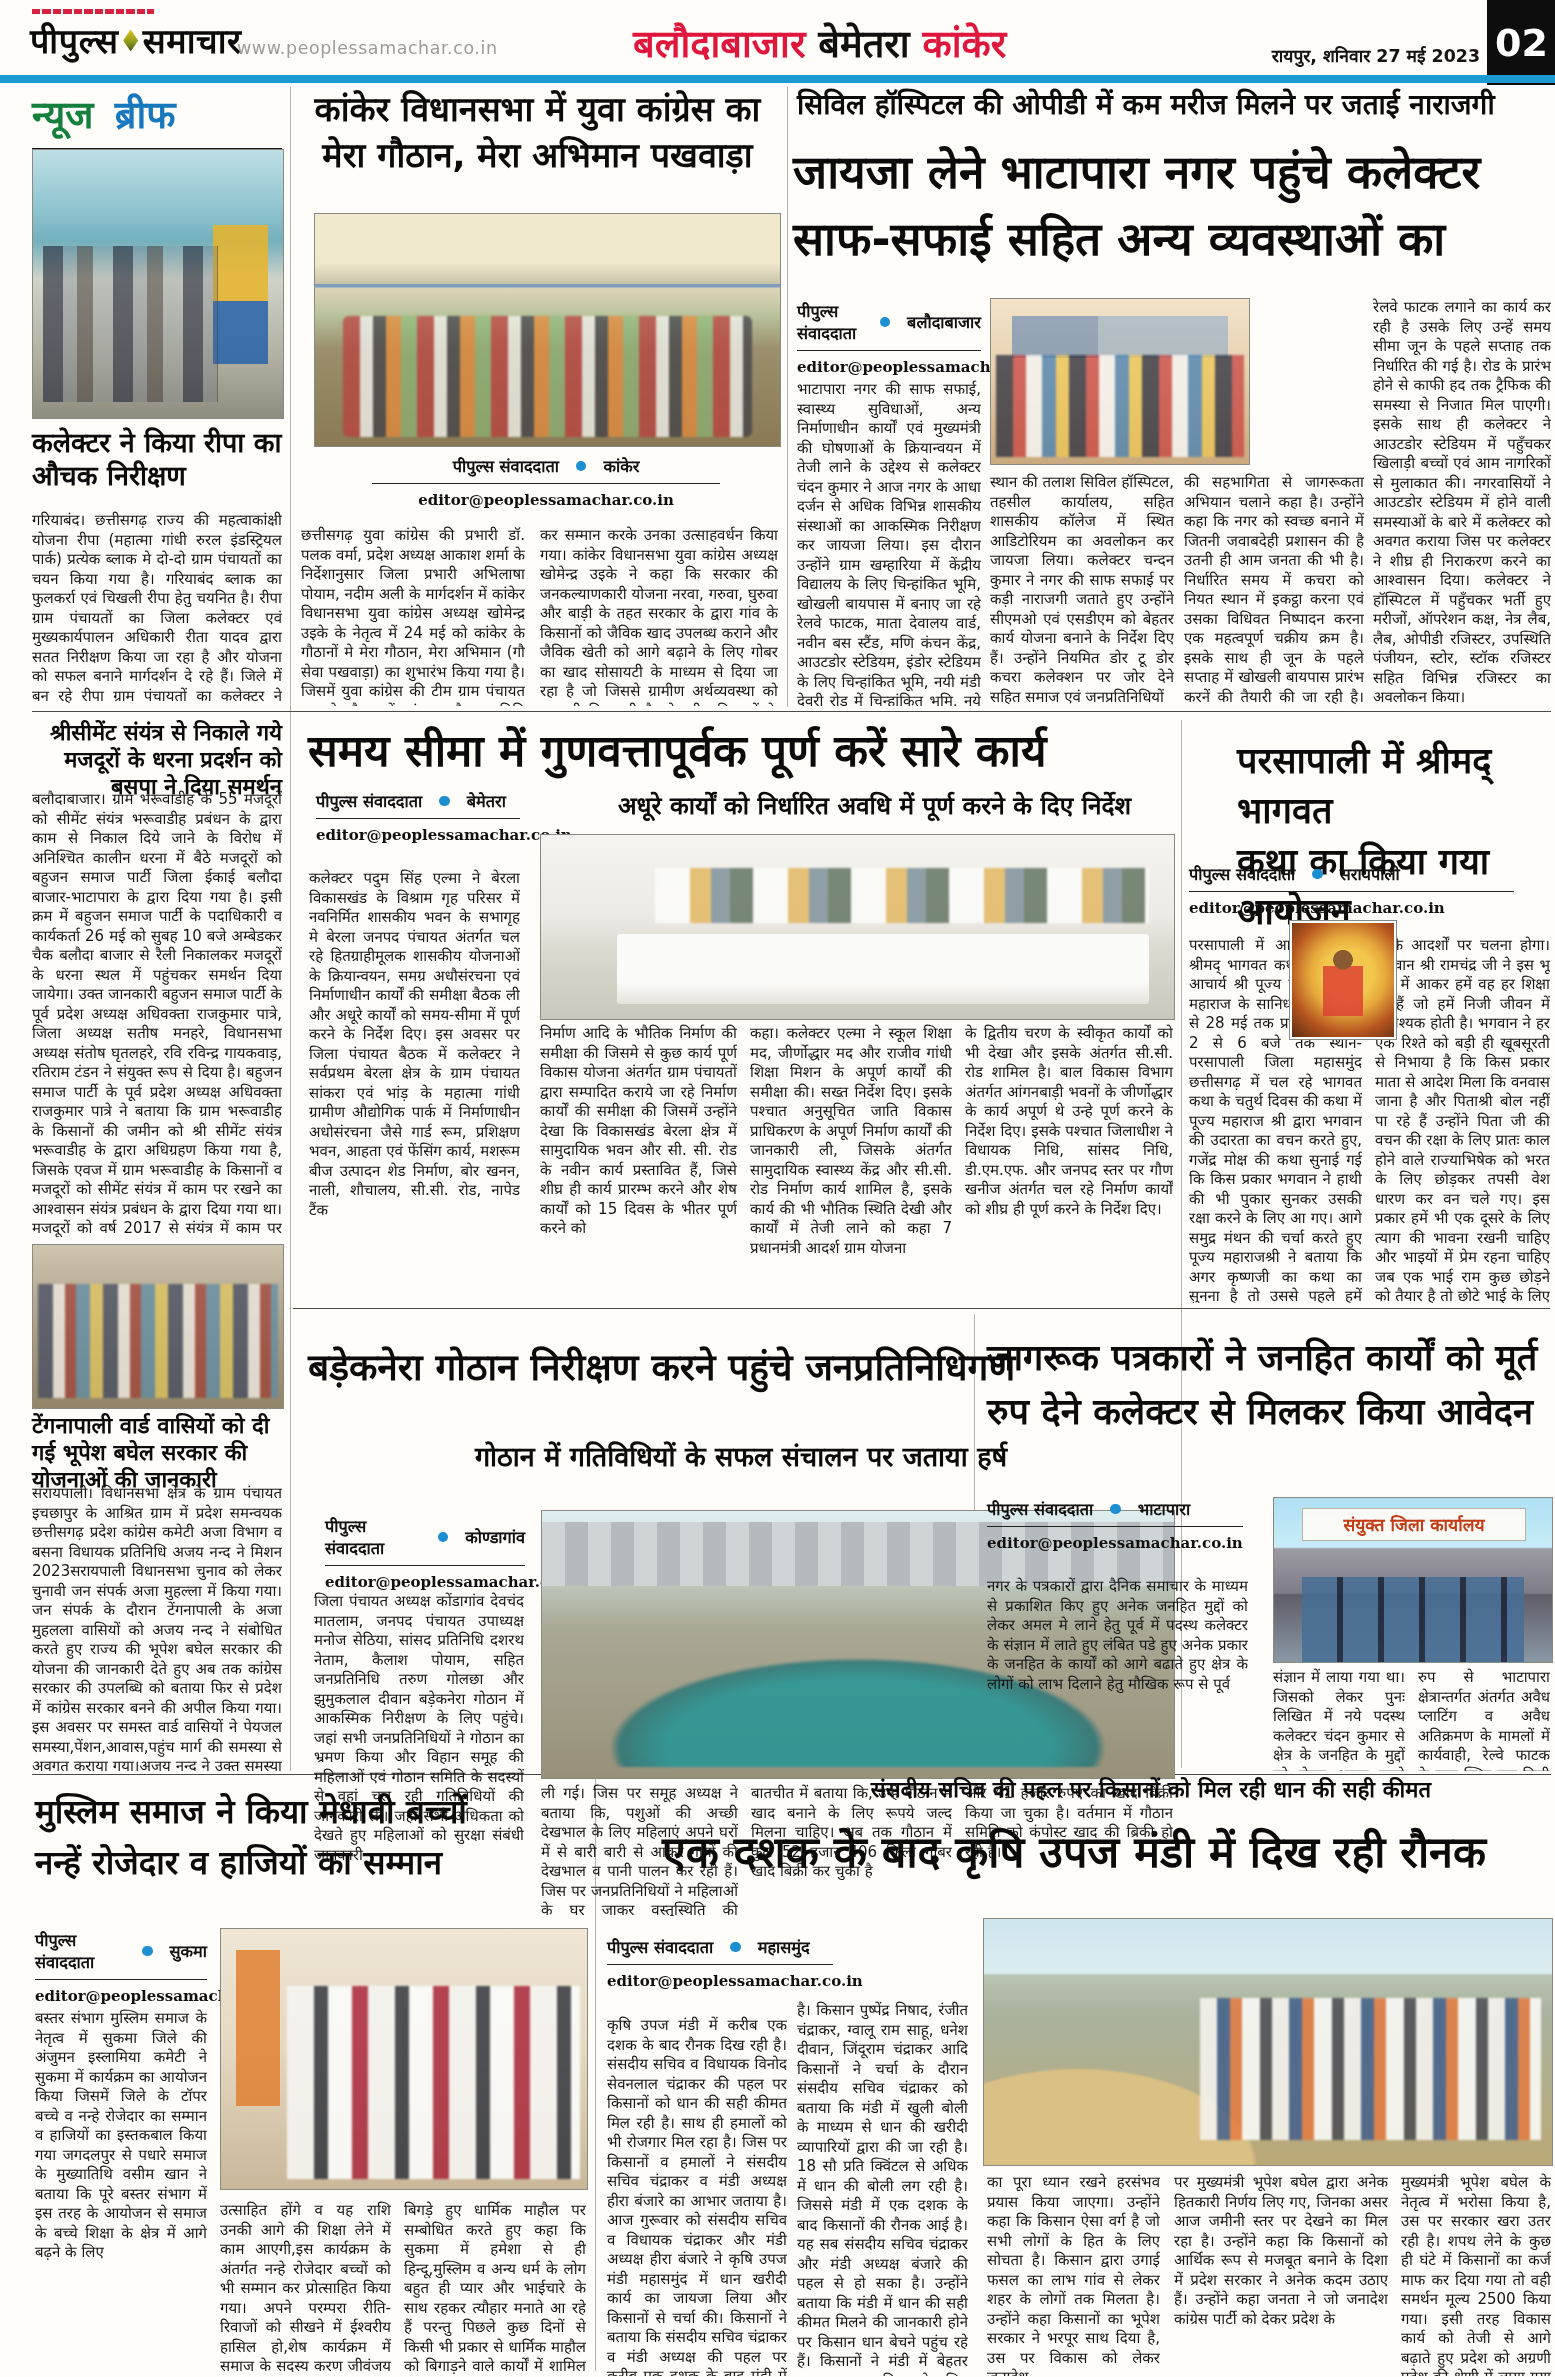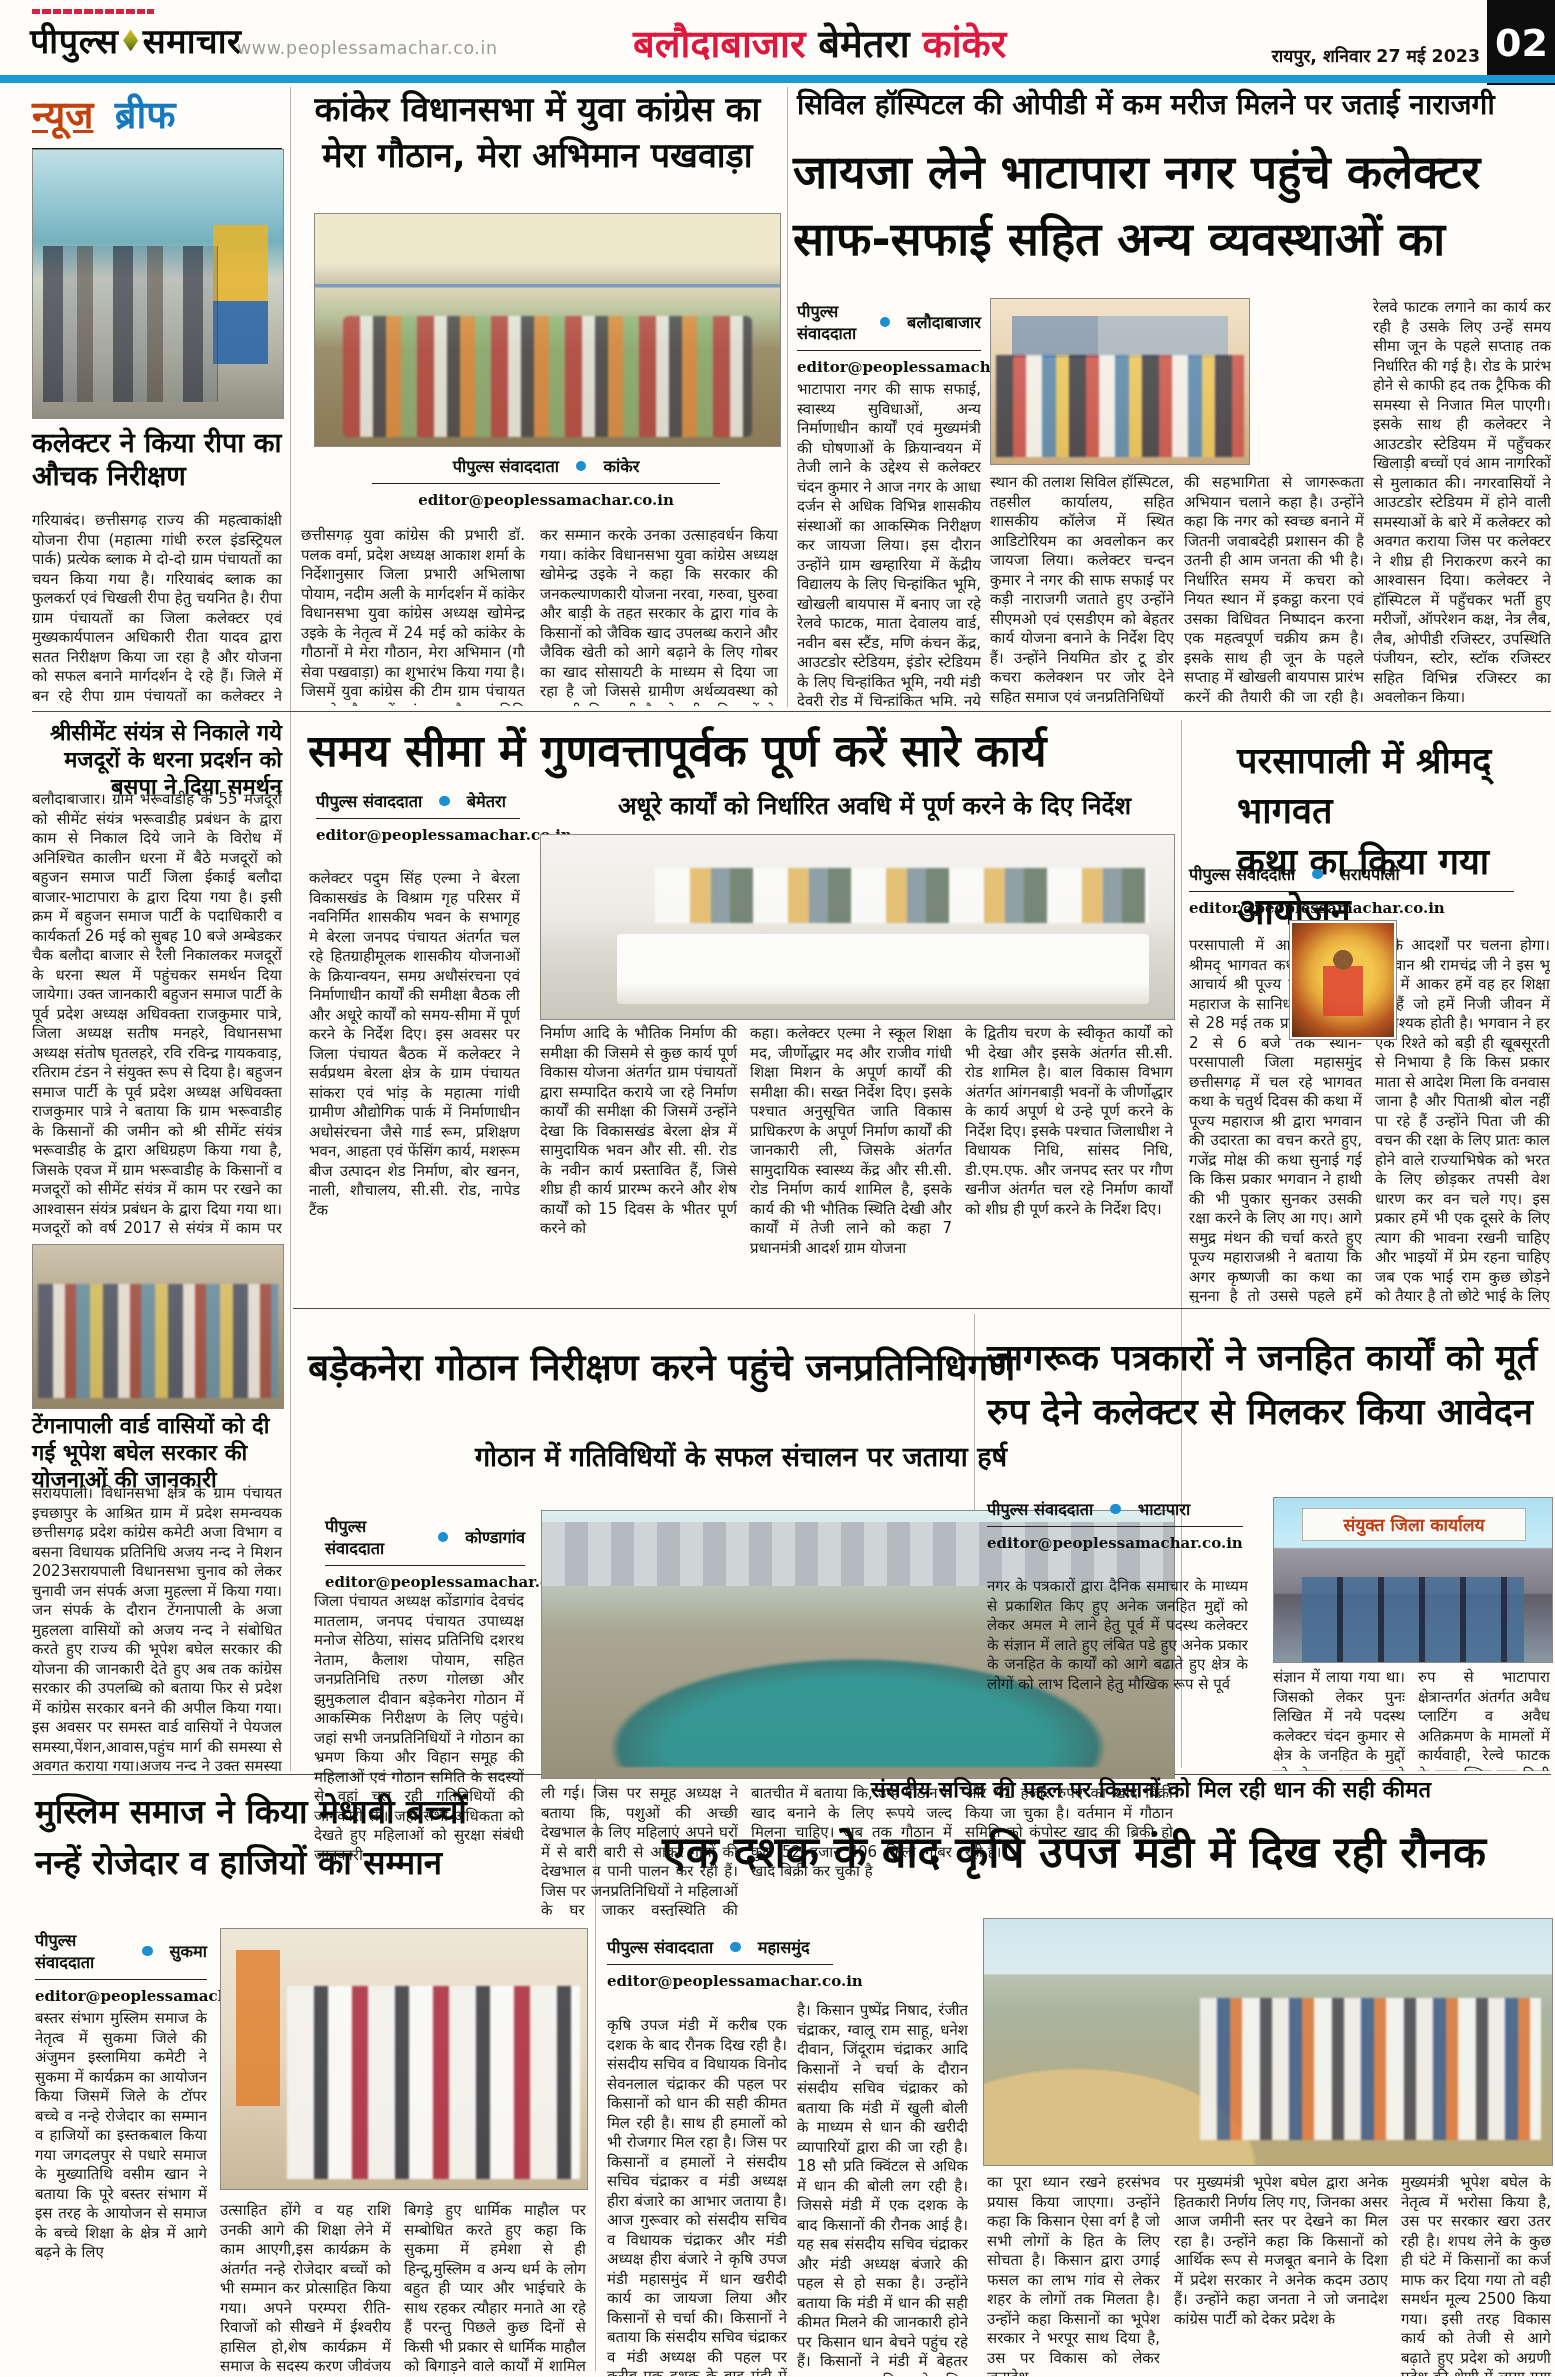--- a/index.html
+++ b/index.html
@@ -29,21 +29,21 @@
   .logo-tag{height:4.6px;width:122px;background:repeating-linear-gradient(90deg,#d8203f 0 8.1px,#fff 8.1px 10.5px);margin:0 0 3.5px 2.3px;}
   .mast-url{color:#9b9b97;font-size:17.4px;letter-spacing:0.6px;}
   .regions{font-size:38px;font-weight:800;display:flex;gap:12.8px;}
   .reg-red{color:#e0173c;} .reg-black{color:#101010;}
   .dateline{font-size:17.4px;font-weight:700;color:#17120f;}
   .pagebox{position:absolute;left:1487px;top:0;width:69px;height:85px;background:#0d0d0d;color:#fff;
            display:flex;align-items:center;justify-content:center;font-size:38px;font-weight:800;}
   .bluebar{position:absolute;left:0;top:75px;width:1555px;height:8.1px;background:#1b9ad2;}
   
   .nb{font-size:38px;font-weight:800;border-bottom:2.3px solid #161616;padding-bottom:9.3px;}
-  .nb .r{color:#c2410c;text-decoration:underline;} .nb .b{color:#1878be;margin-left:8.1px;}
+  .nb .r{color:#15803d;} .nb .b{color:#1878be;margin-left:8.1px;}
   
   .ph-factory{background:
     linear-gradient(180deg,#bfe0e6 0%,#8fc4cf 22%,#74b0bd 34%,#cfd3c8 48%,#b0afa2 78%,#8e8d80 100%);}
   .ph-factory::before{content:"";position:absolute;right:6%;top:28%;width:22%;height:52%;
     background:linear-gradient(180deg,#e8b52a 0 55%,#2762a8 55% 100%);opacity:.85;}
   .ph-factory::after{content:"";position:absolute;left:4%;bottom:6%;width:70%;height:58%;
     background:repeating-linear-gradient(90deg,rgba(40,45,60,.65) 0 20px,rgba(90,100,120,.25) 20px 34px,rgba(70,60,55,.55) 34px 50px,rgba(120,130,140,.2) 50px 70px);
     filter:blur(0.6px);}
   .ph-gauthan{background:linear-gradient(180deg,#dfeff5 0%,#e9e3c8 18%,#d9d2b4 34%,#b7c29b 44%,#9b8f6d 58%,#8a7a55 100%);}
   .ph-gauthan::before{content:"";position:absolute;left:0;top:0;width:100%;height:30%;

